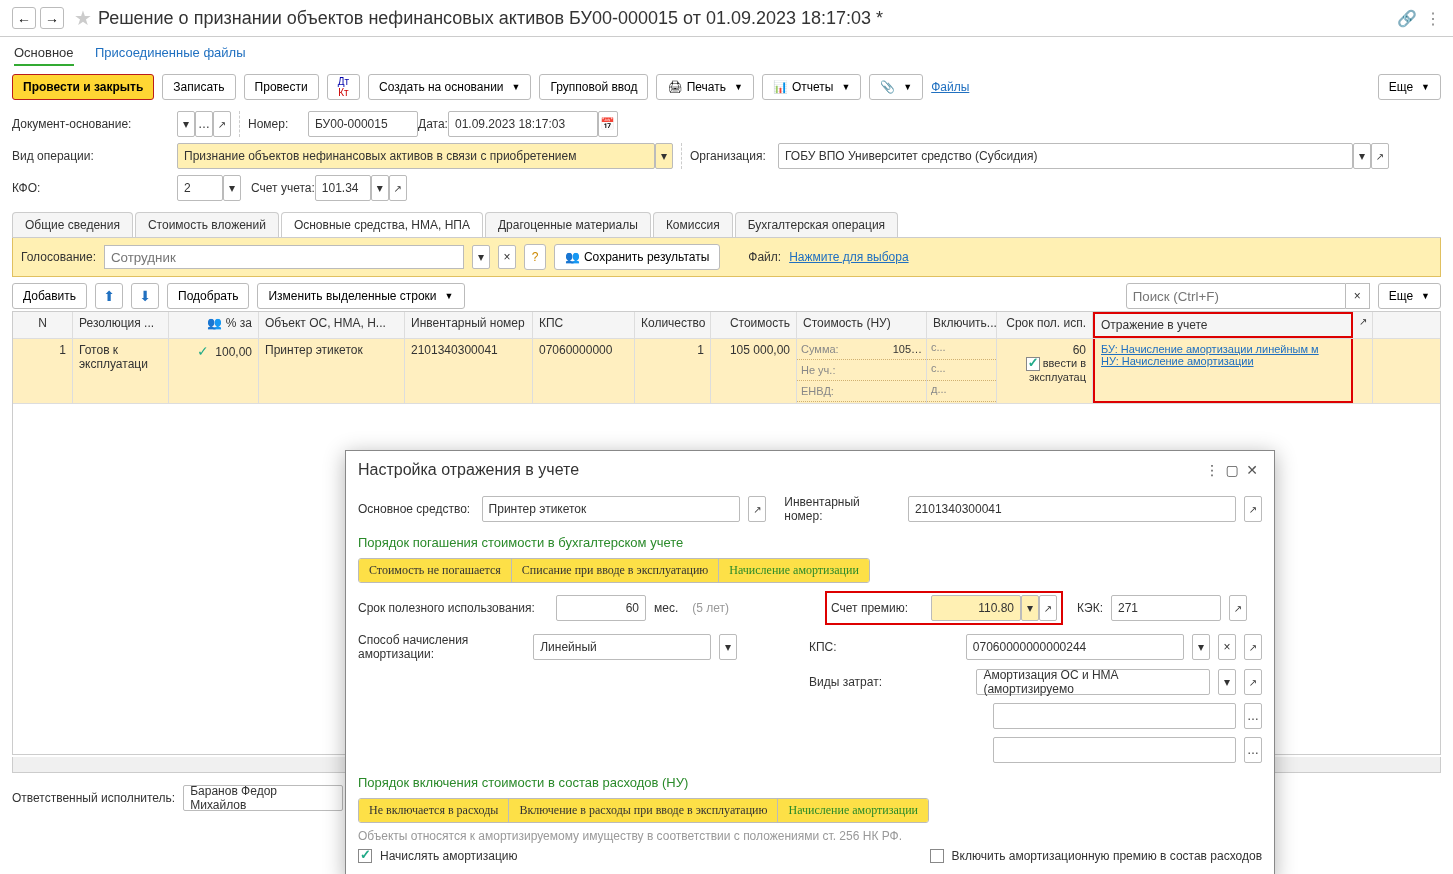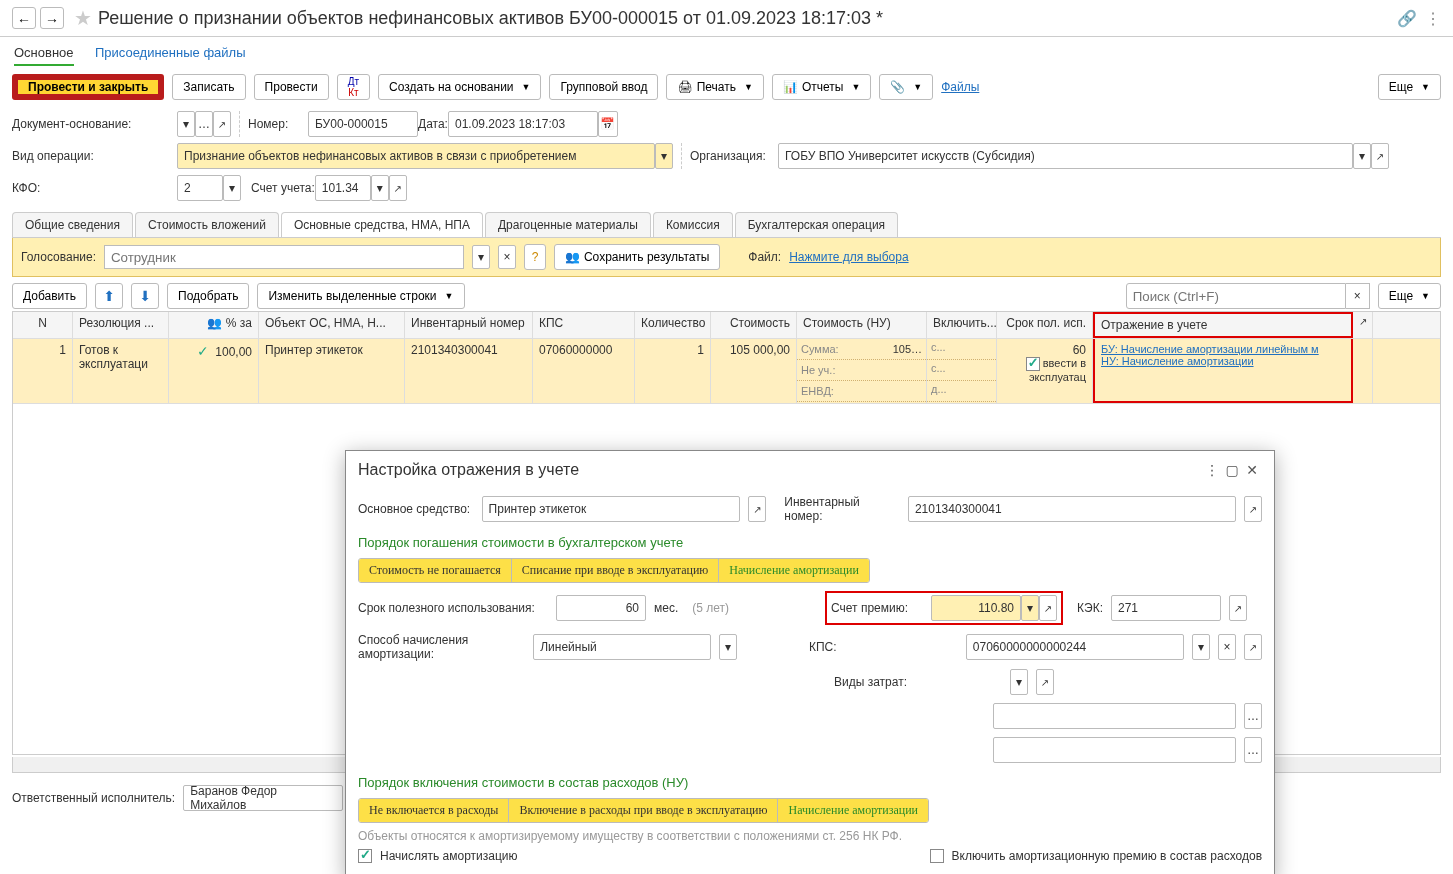--- a/index.html
+++ b/index.html
@@ -48,21 +48,21 @@
     background: #fff;
     padding: 4px 10px;
     font-size: 12px;
     display: inline-flex;
     align-items: center;
     gap: 4px;
     height: 26px;
   }
   .btn-yellow {
     background: #ffd633;
-    border: 6px solid #b91c1c;
+    border: 1px solid #b91c1c;
     font-weight: bold;
   }
   .btn .dd { margin-left: 4px; font-size: 9px; }
   a.plain-link { color: #2070c0; text-decoration: underline; }
   .form-rows { padding: 2px 12px; }
   .form-row {
     display: flex;
     align-items: center;
     padding: 3px 0;
   }
@@ -308,21 +308,21 @@
   </div>
   <div class="form-row">
     <span class="form-label">Вид операции:</span>
     <div class="field field-yellow" style="width:478px;">
         <span>Признание объектов нефинансовых активов в связи с приобретением</span>
       </div>
     <span class="field field-yellow" style="width:18px;justify-content:center;">▾</span>
     <span class="vsep"></span>
     <span class="form-label" style="width:88px;">Организация:</span>
     <div class="field" style="width:575px;">
-      <span style="flex:1;">ГОБУ ВПО Университет искусств (Субсидия)</span>
+      <span style="flex:1;">ГОБУ ВПО Университет средство (Субсидия)</span>
     </div>
     <span class="field" style="width:18px;justify-content:center;">▾</span>
     <span class="field ext-icon" style="width:18px;justify-content:center;">↗</span>
   </div>
   <div class="form-row">
     <span class="form-label">КФО:</span>
     <div class="field" style="width:46px;">
         <span>2</span>
       </div>
     <span class="field" style="width:18px;justify-content:center;">▾</span>
@@ -515,20 +515,23 @@
           <span style="flex:1;">07060000000000244</span>
         </div>
       <span class="field" style="width:18px;justify-content:center;">▾</span>
       <span class="field" style="width:18px;justify-content:center;">×</span>
       <span class="field ext-icon" style="width:18px;justify-content:center;">↗</span>
     </div>
     <div class="dlg-row">
       <span style="width:468px;"></span>
       <span class="dlg-label" style="width:100px;">Виды затрат:</span>
       <span style="width:60px;"></span>
+      <div class="field" style="width:246px;">
+          <span style="flex:1;overflow:hidden;">Амортизация ОС и НМА (амортизируемо</span>
+        </div>
       <span class="field" style="width:18px;justify-content:center;">▾</span>
       <span class="field ext-icon" style="width:18px;justify-content:center;">↗</span>
     </div>
     <div class="dlg-row">
       <span style="width:636px;"></span>
       <div class="field" style="width:246px;"></div>
       <span class="field" style="width:18px;justify-content:center;">…</span>
     </div>
     <div class="dlg-row">
       <span style="width:636px;"></span>

